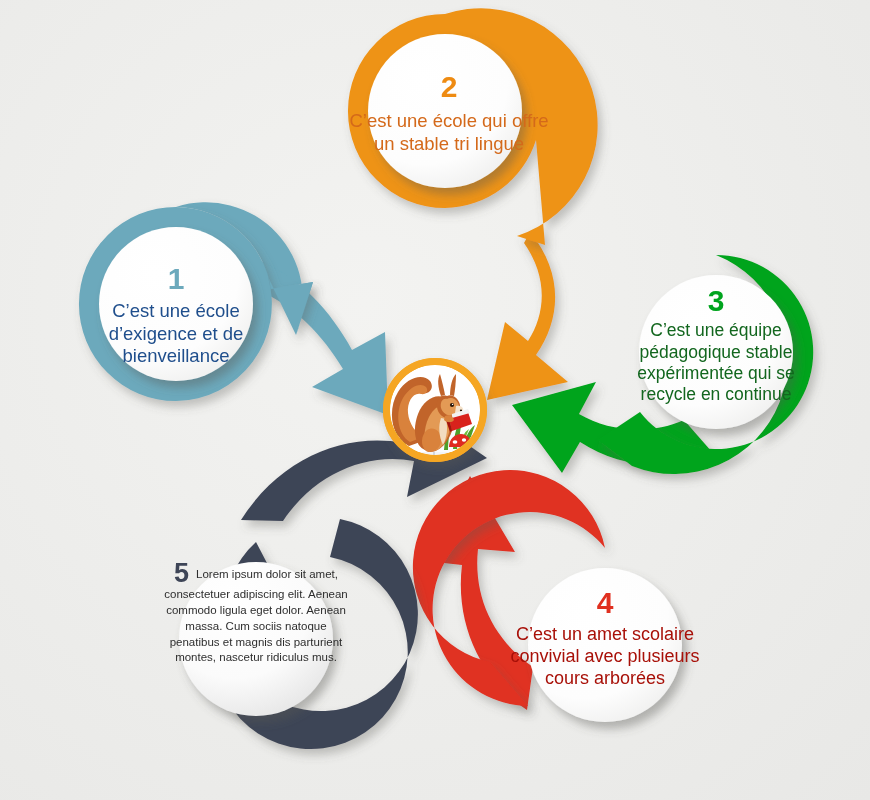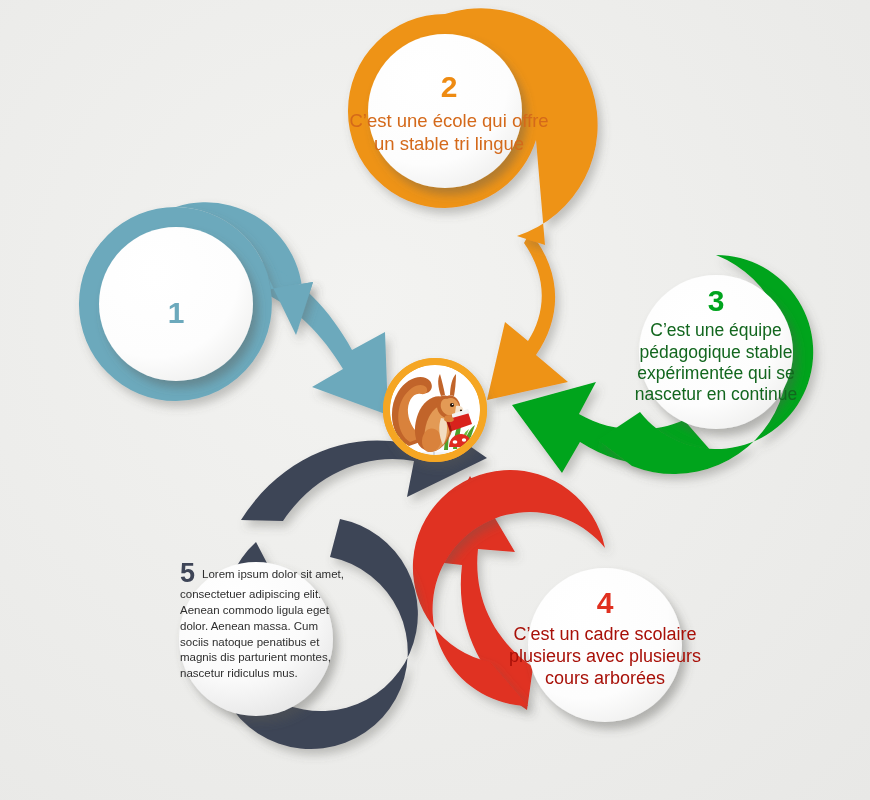--- a/index.html
+++ b/index.html
@@ -60,25 +60,24 @@
   #node4-text .node-num { font-size: 30px; color: #E03020; margin-bottom: 6px; }
   #node4-text .node-body { font-size: 18px; color: #A81008; }
 
   
   #node5-text {
     left: 160px; top: 552px; width: 192px; height: 170px;
     display: block;
     padding: 8px 4px 0 4px;
   }
   #node5-text .lorem-wrap {
-    text-align: left;
+    text-align: center;
     font-size: 11.5px;
     line-height: 1.38;
     color: #2E2E2E;
-    margin-left: 16px;
   }
   #node5-text .node-num-inline {
     font-size: 27px;
     font-weight: bold;
     color: #3E4557;
     line-height: 1;
     vertical-align: -4px;
     margin-right: 7px;
   }
 </style>
@@ -302,35 +301,36 @@
         <path d="M 467,450 C 467,445 470,442 473,442 C 476,442 479,445 479,450 Z" fill="#E02A20"></path>
         <circle cx="472" cy="446" r="1.3" fill="#ffffff"></circle>
       </g>
 
       <circle cx="435" cy="410" r="48.5" fill="none" stroke="#F5A623" stroke-width="7"></circle>
     </g>
   </svg>
 
   <div class="node-text" id="node1-text">
     <div class="node-num">1</div>
+    <div class="node-body">C’est une école d’exigence et de bienveillance</div>
   </div>
 
   <div class="node-text" id="node2-text">
     <div class="node-num">2</div>
     <div class="node-body">C’est une école qui offre un stable tri lingue</div>
   </div>
 
   <div class="node-text" id="node3-text">
     <div class="node-num">3</div>
-    <div class="node-body">C’est une équipe pédagogique stable expérimentée qui se nascetur en continue</div>
+    <div class="node-body">C’est une équipe pédagogique stable expérimentée qui se recycle en continue</div>
   </div>
 
   <div class="node-text" id="node4-text">
     <div class="node-num">4</div>
-    <div class="node-body">C’est un cadre scolaire plusieurs avec plusieurs cours arborées</div>
+    <div class="node-body">C’est un amet scolaire convivial avec plusieurs cours arborées</div>
   </div>
 
   <div class="node-text" id="node5-text">
     <div class="lorem-wrap">
       <span class="node-num-inline">5</span><span>Lorem ipsum dolor sit amet, consectetuer adipiscing elit. Aenean commodo ligula eget dolor. Aenean massa. Cum sociis natoque penatibus et magnis dis parturient montes, nascetur ridiculus mus.</span>
     </div>
   </div>
 
 </div>
 

